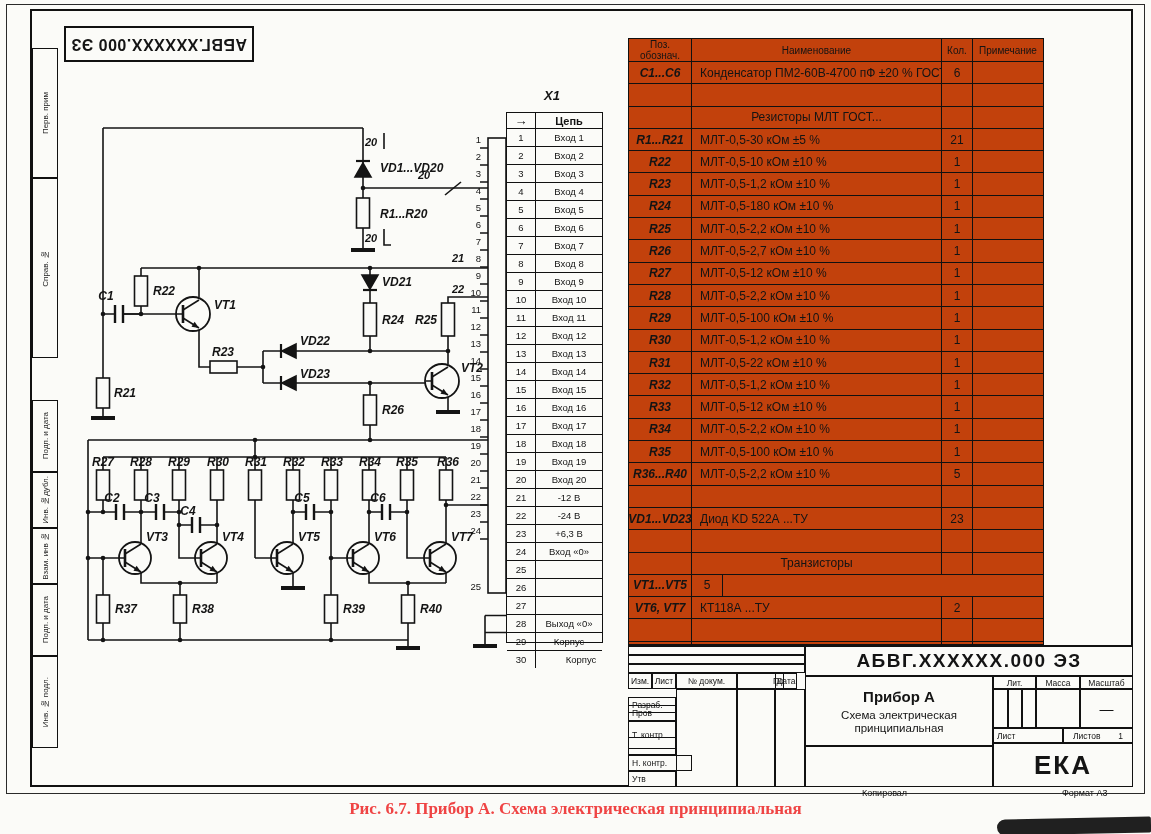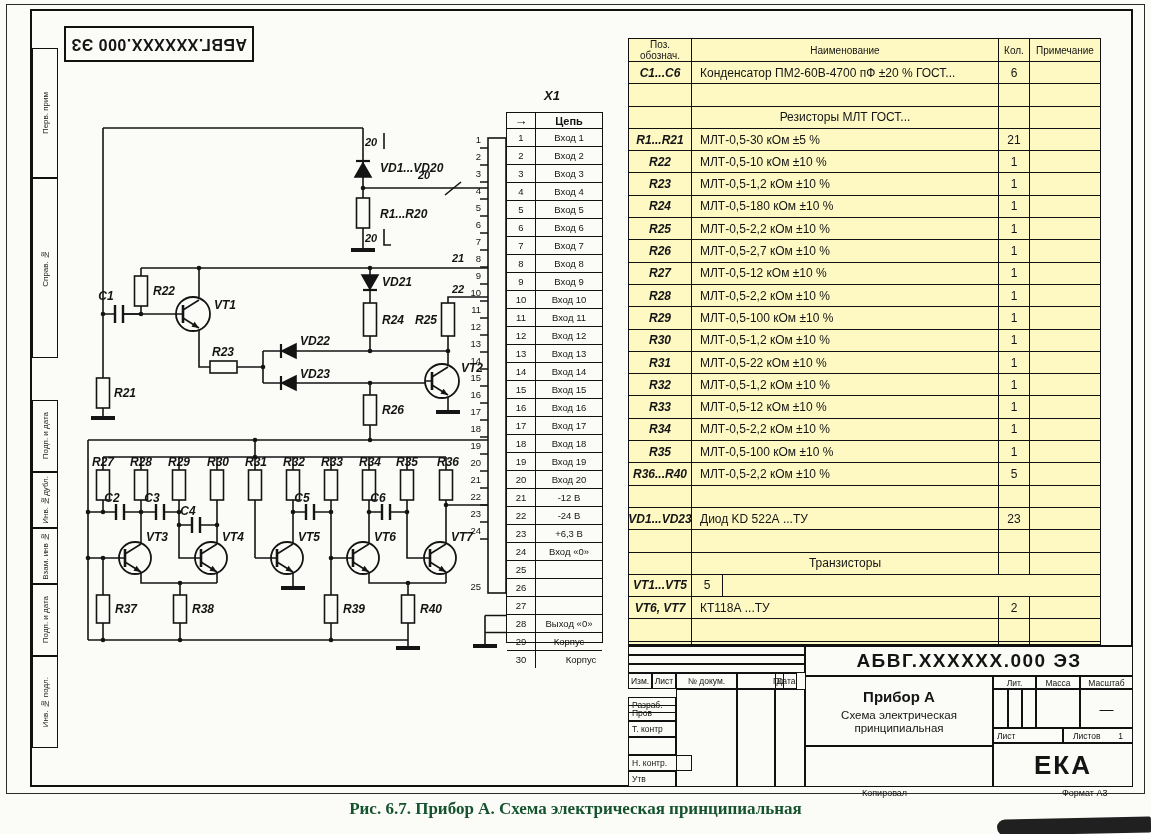--- a/index.html
+++ b/index.html
@@ -28,21 +28,21 @@
   #connector-header .ch{flex:1;display:flex;align-items:center;justify-content:center;}
   .cpin{height:17px;display:flex;border-bottom:1.2px solid #111;font-size:9.5px;}
   .cpin:last-child{border-bottom:none;gap:24px;}
   .cpin .n{width:28px;border-right:1.4px solid #111;display:flex;align-items:center;justify-content:center;}
   .cpin .l{flex:1;display:flex;align-items:center;justify-content:center;white-space:nowrap;}
   
   #wire-numbers{left:458px;top:131px;width:26px;display:flex;flex-direction:column;}
   #wire-numbers .lnum{height:17px;text-align:right;padding-right:3px;font-size:9.5px;line-height:17px;}
   #wire25{left:458px;top:578px;width:26px;text-align:right;padding-right:3px;font-size:9.5px;line-height:17px;}
   
-  #parts-table{left:628px;top:38px;width:473px;height:607px;border:1.8px solid #111;background:#fef9c3;display:flex;flex-direction:column;}
+  #parts-table{left:628px;top:38px;width:416px;height:607px;border:1.8px solid #111;background:#c2410c;display:flex;flex-direction:column;}
   #pt-header{height:32px;display:flex;border-bottom:1.6px solid #111;font-size:10px;}
   #pt-header>div{border-right:1.4px solid #111;display:flex;flex-direction:column;align-items:center;justify-content:center;line-height:11px;}
   #pt-header>div:last-child{border-right:none;}
   .w-ref{width:62px;} .w-name{flex:1;} .w-qty{width:30px;} .w-note{width:70px;}
   .prow{height:21.3px;display:flex;border-bottom:1.1px solid #111;font-size:12px;}
   .prow:last-child{border-bottom:none;}
   .prow>div{border-right:1.4px solid #111;display:flex;align-items:center;overflow:hidden;white-space:nowrap;}
   .prow>div:last-child{border-right:none;}
   .pt-ref{width:62px;justify-content:center;font-style:italic;font-weight:bold;}
   .pt-name{flex:1;padding-left:8px;}
@@ -55,21 +55,21 @@
   .tb.lbl{justify-content:flex-start;padding-left:3px;font-size:8.5px;}
   .tb.small{font-size:8.5px;}
   #tb-designation{font-size:19px;font-weight:bold;letter-spacing:1.5px;}
   #tb-name{flex-direction:column;}
   #tb-name .t1{font-size:15px;font-weight:bold;margin-bottom:4px;}
   #tb-name .t2{font-size:11.5px;line-height:13px;text-align:center;}
   #tb-org{font-size:26px;font-weight:bold;letter-spacing:2px;}
   .under-note{position:absolute;font-size:9px;}
   
   #caption{left:0;top:799px;width:1151px;text-align:center;
-    font-family:"Liberation Serif",serif;font-weight:bold;font-size:17px;color:#14532d;}
+    font-family:"Liberation Serif",serif;font-weight:bold;font-size:17px;color:#ef4444;}
   #photo-artifact{left:997px;top:818px;width:154px;height:16px;background:#0d0d0d;border-radius:9px 2px 2px 9px;transform:rotate(-1.2deg);opacity:.92;}
 </style>
 </head>
 <body>
 
 <div class="abs" id="outer-border"></div>
 <div class="abs" id="main-frame"></div>
 
 <div class="abs margin-box" style="top:48px;height:130px;">
     <span>Перв. прим</span>
@@ -655,21 +655,21 @@
   <div class="tb" style="left:0;top:18px;width:177px;height:9px;"></div>
 
   <div class="tb small" style="left:0;top:27px;width:24px;height:16px;">Изм.</div>
   <div class="tb small" style="left:24px;top:27px;width:24px;height:16px;">Лист</div>
   <div class="tb small" style="left:48px;top:27px;width:61px;height:16px;">№ докум.</div>
   <div class="tb small" style="left:109px;top:27px;width:27px;height:16px;padding-left:45px;">Подп</div>
   <div class="tb small" style="left:147px;top:27px;width:22px;height:16px;">Дата</div>
 
   <div class="tb lbl" style="left:0;top:43px;width:48px;height:16px;margin-top:8px;">Разраб.</div>
   <div class="tb lbl" style="left:0;top:59px;width:48px;height:16px;">Пров</div>
-  <div class="tb lbl" style="left:0;top:75px;width:48px;height:16px;">Т. контр</div>
+  <div class="tb lbl" style="left:0;top:75px;width:48px;height:28px;">Т. контр</div>
   <div class="tb lbl" style="left:0;top:91px;width:48px;height:18px;"></div>
   <div class="tb lbl" style="left:0;top:109px;width:64px;height:16px;">Н. контр.</div>
   <div class="tb lbl" style="left:0;top:125px;width:48px;height:16px;">Утв</div>
   <div class="tb" style="left:48px;top:43px;width:61px;height:98px;"></div>
   <div class="tb" style="left:109px;top:43px;width:38px;height:98px;"></div>
   <div class="tb" style="left:147px;top:43px;width:30px;height:98px;"></div>
 
   <div class="tb" id="tb-designation" style="left:177px;top:0;width:328px;height:30px;">АБВГ.XXXXXX.000 ЭЗ</div>
 
   <div class="tb" id="tb-name" style="left:177px;top:30px;width:188px;height:70px;">

